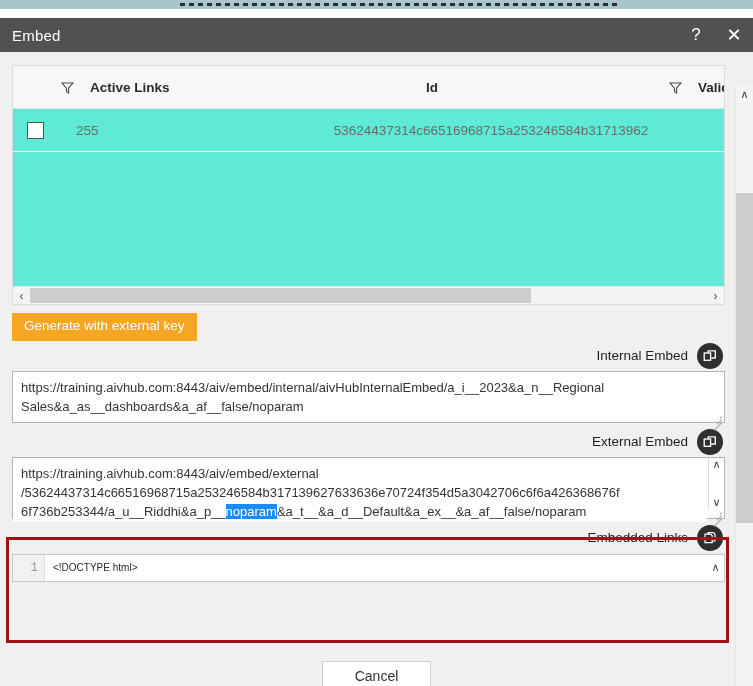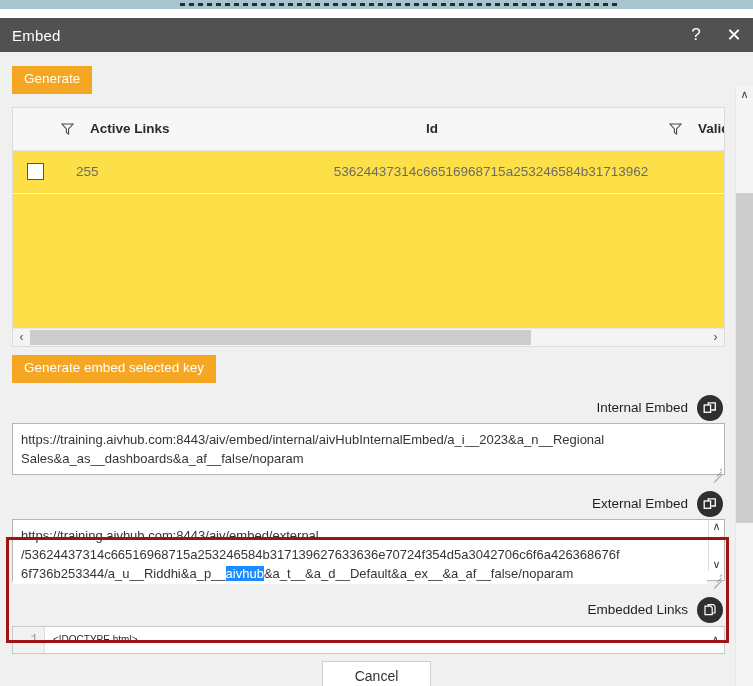--- a/index.html
+++ b/index.html
@@ -133,21 +133,21 @@
   .gh-links { flex: 0 0 350px; display: flex; align-items: center; }
   .gh-valid { flex: 0 0 100px; display: flex; align-items: center; }
   .filter-icon {
     width: 18px; height: 18px;
     display: inline-flex;
     align-items: center;
     justify-content: center;
     margin-right: 14px;
     cursor: pointer;
   }
-  .grid-rows { flex: 1 1 auto; background: #fde047; }
+  .grid-rows { flex: 1 1 auto; background: #5eead4; }
   .grid-row {
     display: flex;
     align-items: center;
     height: 42px;
     font-size: 13.5px;
     color: #6b6b6b;
     border-bottom: 1px solid #f2f2f2;
   }
   .gr-check { width: 45px; flex: 0 0 45px; display: flex; justify-content: center; }
   .row-checkbox {
@@ -184,21 +184,20 @@
     background: #cdcdcd;
     cursor: pointer;
   }
 
   
   .embed-label-row {
     display: flex;
     align-items: center;
     justify-content: flex-end;
     height: 30px;
-    margin-top: 10px;
     padding-right: 2px;
   }
   .embed-label {
     font-size: 13.5px;
     color: #1f1f1f;
     margin-right: 9px;
   }
   .copy-btn {
     width: 26px; height: 26px;
     border-radius: 50%;
@@ -408,21 +407,20 @@
     <div class="titlebar-buttons">
       <div class="tb-btn">?</div>
       <div class="tb-btn close">✕</div>
     </div>
   </div>
 
   <div class="dlg-body">
 
     <div class="content">
 
-      <button class="btn-orange" id="generate-btn">Generate</button>
 
       
       <div class="grid">
 
         <div class="grid-header">
           <div class="gh-cell gh-check"></div>
           <div class="gh-cell gh-links">
             <span class="filter-icon">
               <svg width="13" height="13" viewBox="0 0 13 13">
                 <polygon points="1,2 12,2 7.6,7 7.6,12 5.4,10.4 5.4,7" fill="none" stroke="#4a4a4a" stroke-width="1.1"></polygon>
@@ -453,21 +451,21 @@
 
         <div class="hscroll">
           <div class="hs-arrow">‹</div>
           <div class="hs-track">
             <div class="hs-thumb"></div>
           </div>
           <div class="hs-arrow">›</div>
         </div>
       </div>
 
-      <button class="btn-orange" id="generate-selected-btn">Generate embed selected key</button>
+      <button class="btn-orange" id="generate-selected-btn">Generate with external key</button>
 
       
       <div class="embed-label-row">
         <span class="embed-label">Internal Embed</span>
         <span class="copy-btn">
           <svg width="14" height="14" viewBox="0 0 14 14">
             <rect x="1.2" y="4" width="6.4" height="7.3" fill="none" stroke="#ffffff" stroke-width="1.3"></rect>
             <path d="M5.2 4 V1.8 H12.3 V9 H8.2" fill="none" stroke="#ffffff" stroke-width="1.3"></path>
           </svg>
         </span>
@@ -490,21 +488,21 @@
             <path d="M5.2 4 V1.8 H12.3 V9 H8.2" fill="none" stroke="#ffffff" stroke-width="1.3"></path>
           </svg>
         </span>
       </div>
       <div class="ta-wrap">
         <textarea class="embed-area" id="external-embed-area" spellcheck="false" style="">https://training.aivhub.com:8443/aiv/embed/external
 /53624437314c66516968715a253246584b317139627633636e70724f354d5a3042706c6f6a426368676f
 6f736b253344/a_u__Riddhi&amp;a_p__abcdef&amp;a_t__&amp;a_d__Default&amp;a_ex__&amp;a_af__false/noparam</textarea>
         <div class="ext-overlay"><span>https://training.aivhub.com:8443/aiv/embed/external</span>
 <span>/53624437314c66516968715a253246584b317139627633636e70724f354d5a3042706c6f6a426368676f</span>
-<span>6f736b253344/a_u__Riddhi&amp;a_p__</span><span class="sel">aivhub</span><span>&amp;a_t__&amp;a_d__Default&amp;a_ex__&amp;a_af__false/noparam</span></div>
+<span>6f736b253344/a_u__Riddhi&amp;a_p__</span><span class="sel">noparam</span><span>&amp;a_t__&amp;a_d__Default&amp;a_ex__&amp;a_af__false/noparam</span></div>
         <div class="ta-vscroll">
           <span>∧</span>
           <span>∨</span>
         </div>
         <span class="ta-grip">
           <i style="width:11px; bottom:2px;"></i>
           <i style="width:7px; bottom:5px;"></i>
           <i style="width:3px; bottom:8px;"></i>
         </span>
       </div>

